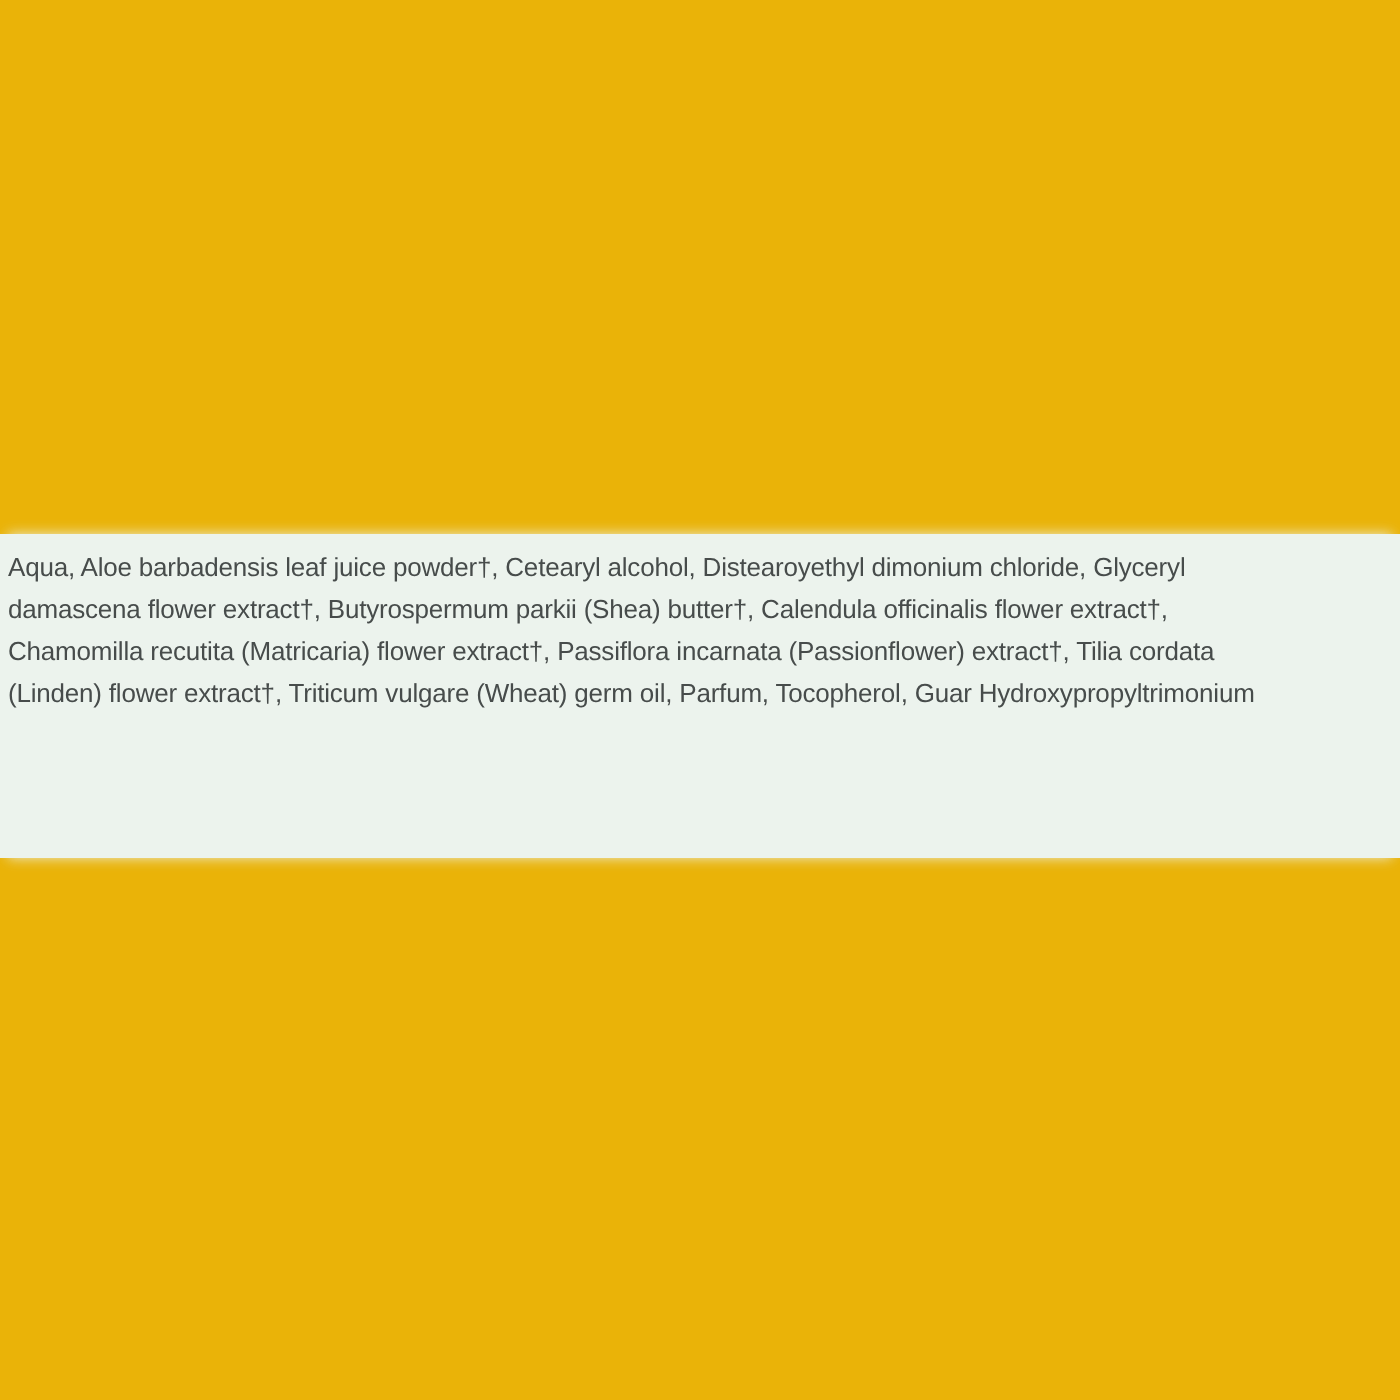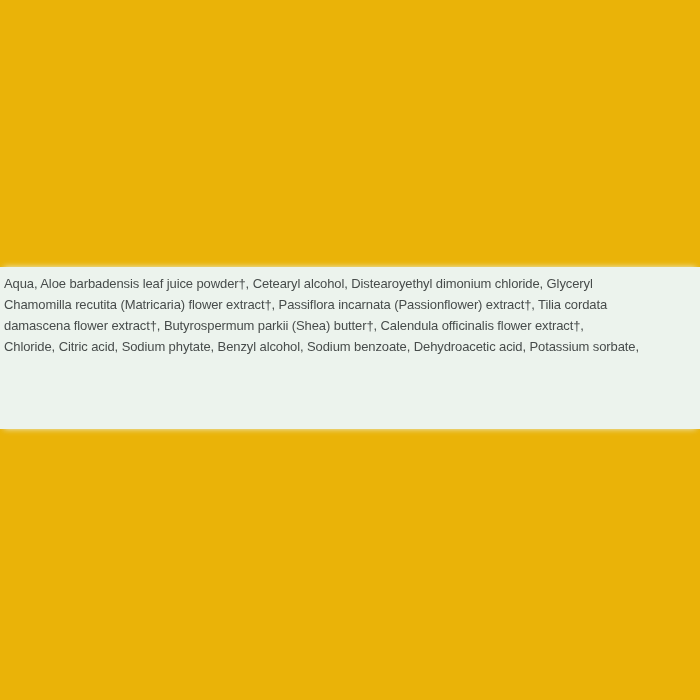--- a/index.html
+++ b/index.html
@@ -42,18 +42,18 @@
     white-space: nowrap;
   }
 </style>
 </head>
 <body>
 
 <div class="page">
   <div class="ingredients-panel" style="background: rgb(236, 243, 237);">
     <div class="ingredients-text" style="color: rgb(71, 76, 75);">
       <div class="ingredients-line">Aqua, Aloe barbadensis leaf juice powder†, Cetearyl alcohol, Distearoyethyl dimonium chloride, Glyceryl</div>
+      <div class="ingredients-line">damascena flower extract†, Butyrospermum parkii (Shea) butter†, Calendula officinalis flower extract†,</div>
       <div class="ingredients-line">Chamomilla recutita (Matricaria) flower extract†, Passiflora incarnata (Passionflower) extract†, Tilia cordata</div>
-      <div class="ingredients-line">damascena flower extract†, Butyrospermum parkii (Shea) butter†, Calendula officinalis flower extract†,</div>
-      <div class="ingredients-line">Chloride, Citric acid, Sodium phytate, Benzyl alcohol, Sodium benzoate, Dehydroacetic acid, Potassium sorbate,</div>
+      <div class="ingredients-line">(Linden) flower extract†, Triticum vulgare (Wheat) germ oil, Parfum, Tocopherol, Guar Hydroxypropyltrimonium</div>
     </div>
   </div>
 </div>
 
 </body></html>

